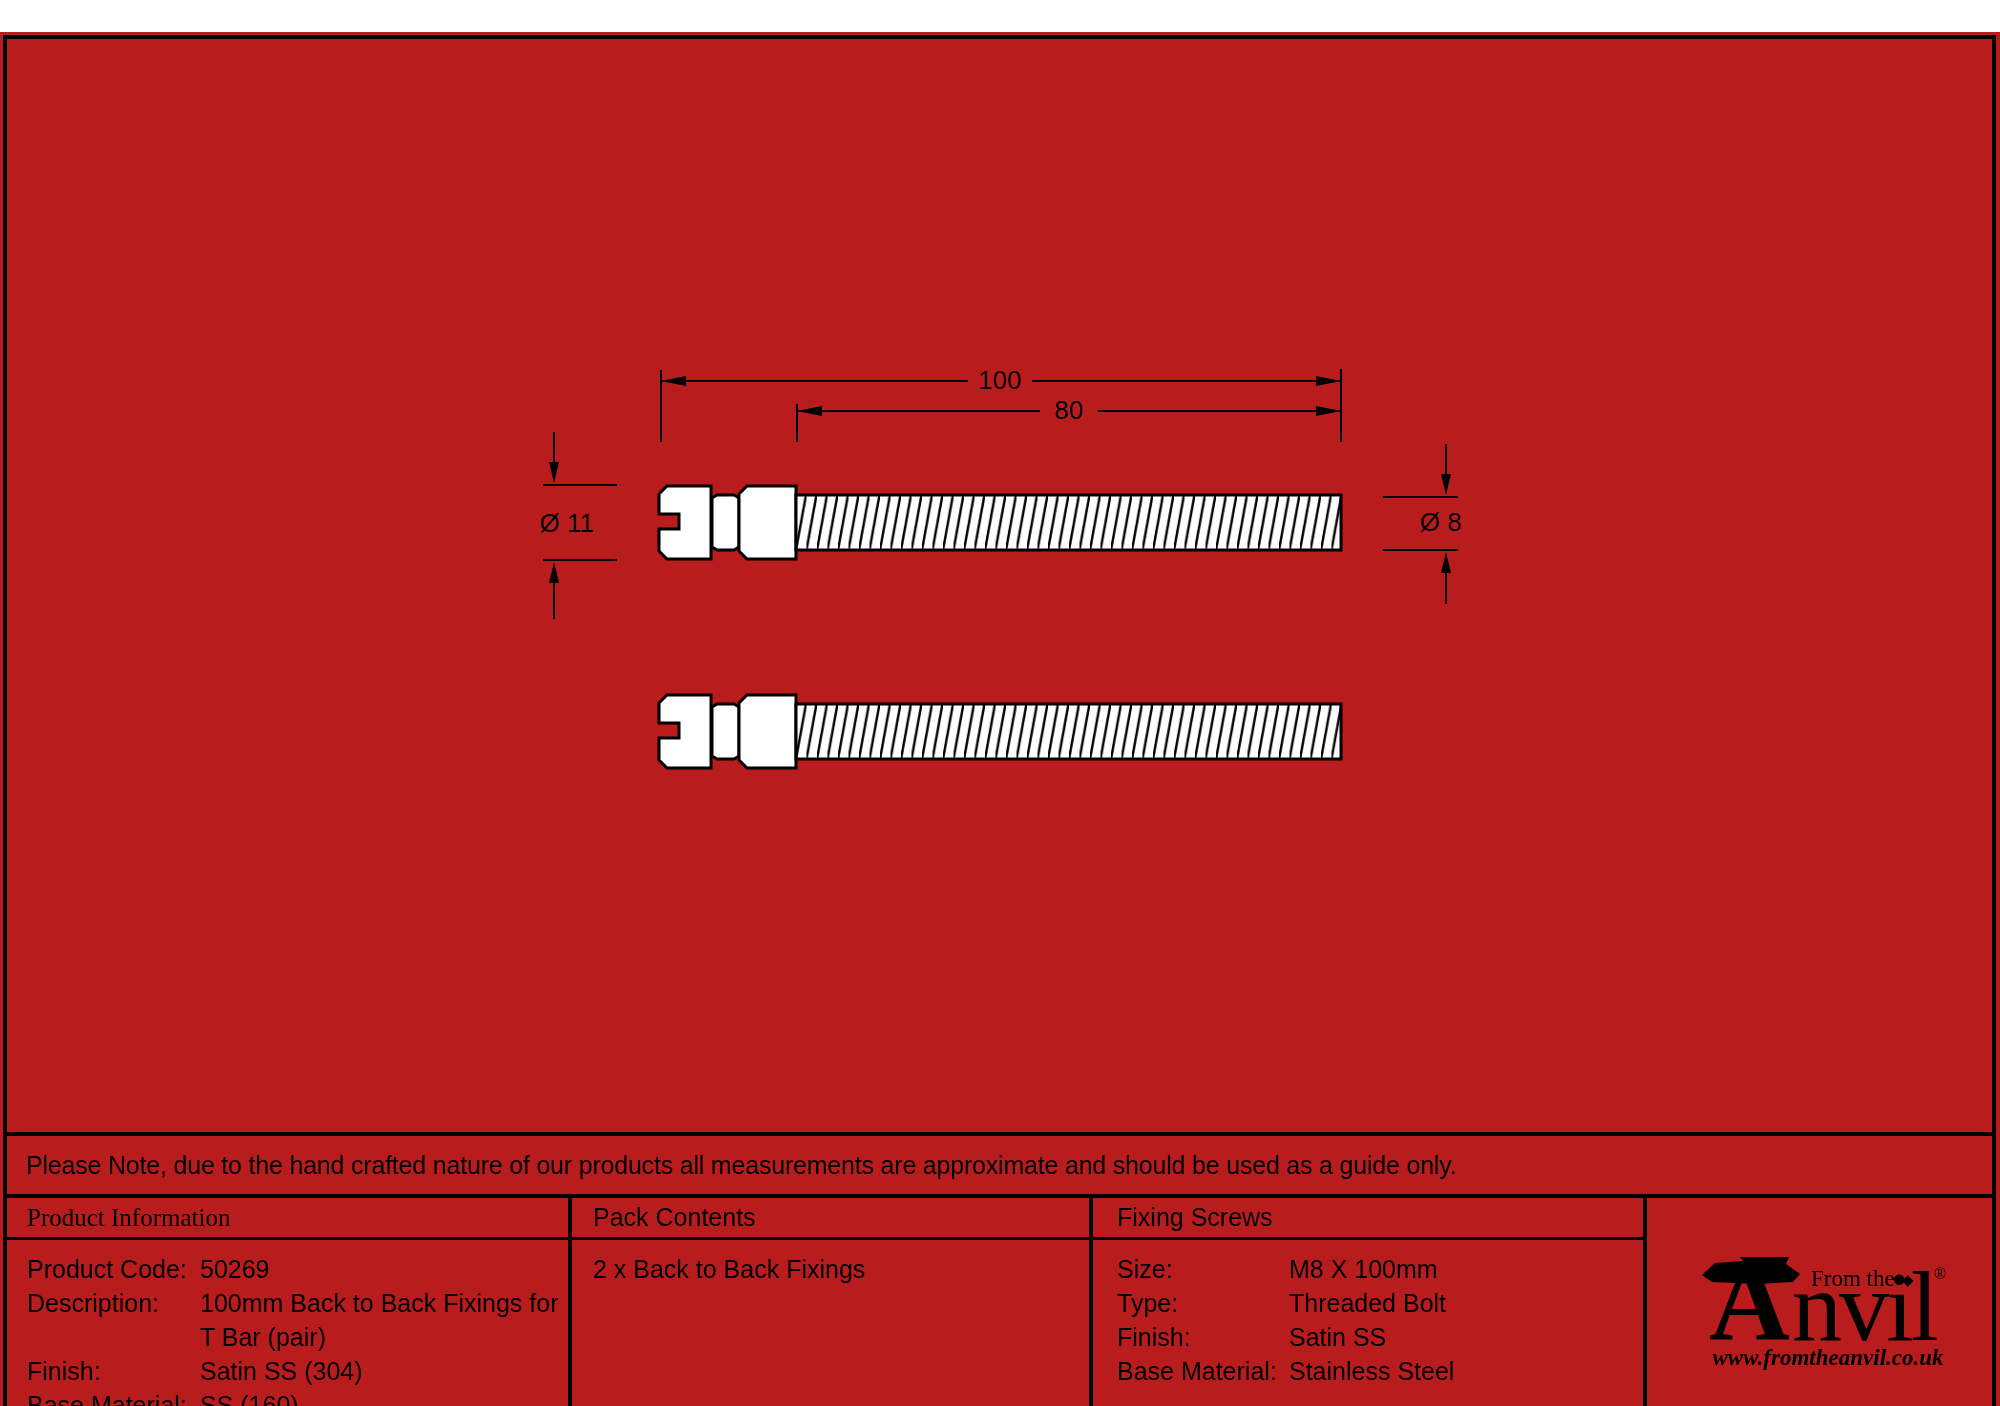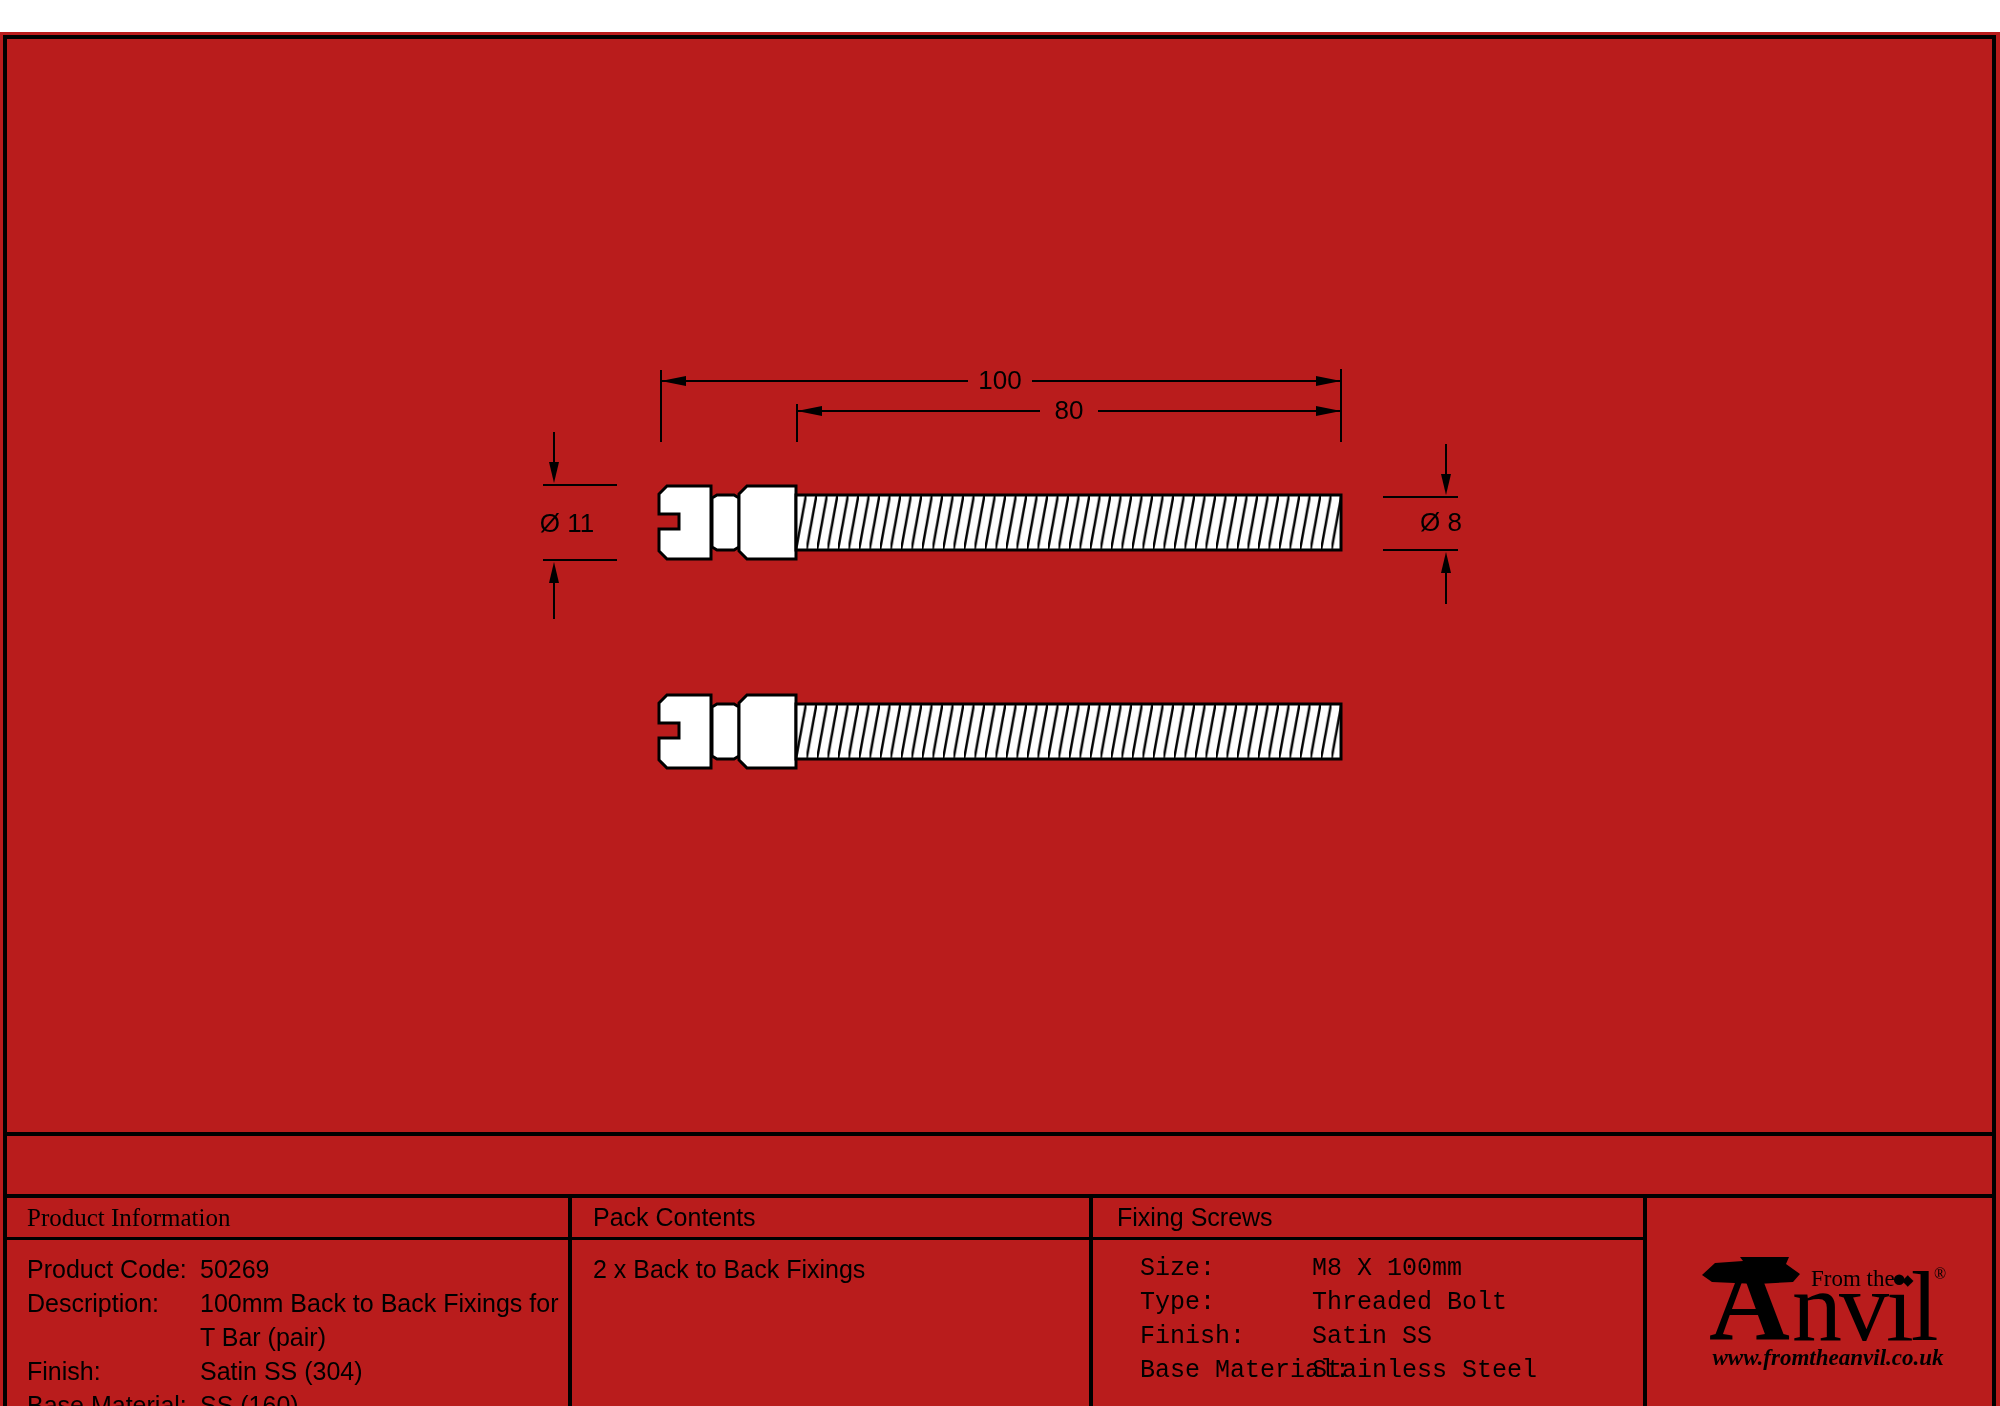--- a/index.html
+++ b/index.html
@@ -82,20 +82,21 @@
     </g>
   </svg>
 
   <div class="hline" style="left:3px;top:1100px;width:1993px;height:4px;"></div>
   <div class="hline" style="left:3px;top:1162px;width:1993px;height:4px;"></div>
   <div class="hline" style="left:3px;top:1205px;width:1644px;height:3px;"></div>
   <div class="vline" style="left:568px;top:1166px;width:4px;height:237px;"></div>
   <div class="vline" style="left:1089px;top:1166px;width:4px;height:237px;"></div>
   <div class="vline" style="left:1643px;top:1166px;width:4px;height:237px;"></div>
 
+  <div class="note">Please Note, due to the hand crafted nature of our products all measurements are approximate and should be used as a guide only.</div>
 
   <div class="col-header" style="left:27px;font-family:Liberation Serif, serif;">Product Information</div>
   <div class="col-header" style="left:593px;">Pack Contents</div>
   <div class="col-header" style="left:1117px;">Fixing Screws</div>
 
   <div class="kv-block pi" style="left:27px;">
     <div class="kv-row">
       <span class="kv-label">Product Code:</span>
       <span class="kv-value">50269</span>
     </div>
@@ -116,21 +117,21 @@
       <span class="kv-value">SS (160)</span>
     </div>
   </div>
 
   <div class="kv-block" style="left:593px;">
     <div class="kv-row">
       <span class="kv-value">2 x Back to Back Fixings</span>
     </div>
   </div>
 
-  <div class="kv-block fs" style="left:1140px;font-family:Liberation Mono, monospace;">
+  <div class="kv-block fs" style="left:1117px;">
     <div class="kv-row">
       <span class="kv-label">Size:</span>
       <span class="kv-value">M8 X 100mm</span>
     </div>
     <div class="kv-row">
       <span class="kv-label">Type:</span>
       <span class="kv-value">Threaded Bolt</span>
     </div>
     <div class="kv-row">
       <span class="kv-label">Finish:</span>

